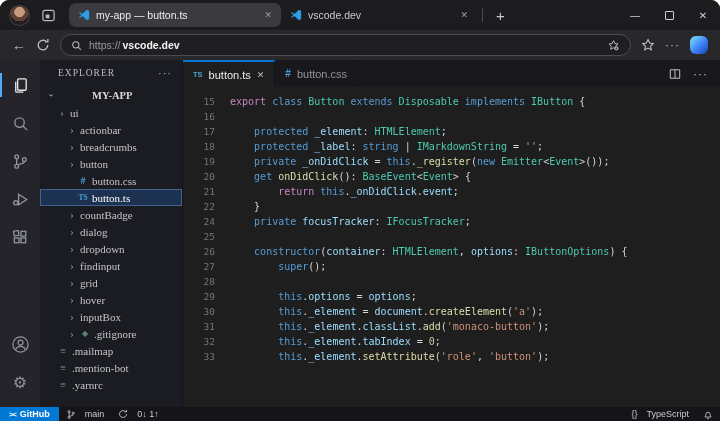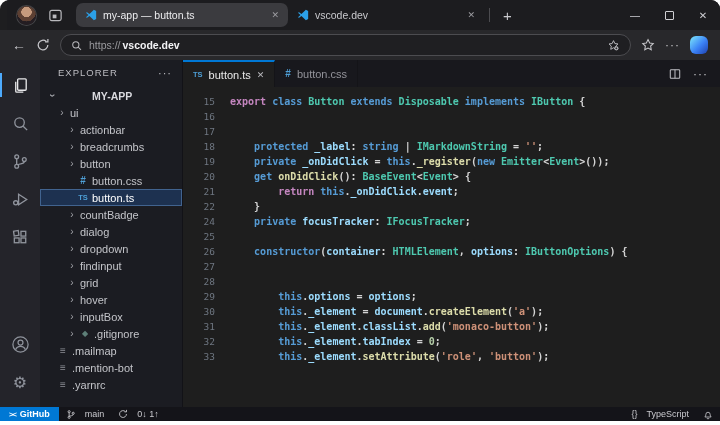--- a/index.html
+++ b/index.html
@@ -1,20 +1,20 @@
 <!DOCTYPE html>
 <html><head>
 <meta charset="utf-8">
 <style>
   * { margin:0; padding:0; box-sizing:border-box; }
   body { width:720px; height:425px; background:#ffffff; font-family:"Liberation Sans", sans-serif; overflow:hidden; }
   .browser-window { width:720px; height:421px; background:#1e1e20; border-radius:9px 9px 0 0; overflow:hidden; display:flex; flex-direction:column; }
 
   
-  .titlebar { height:30px; background:#1c1c1f; display:flex; align-items:center; padding-left:10px; flex:none;margin-left:7px; }
+  .titlebar { height:30px; background:#1c1c1f; display:flex; align-items:center; padding-left:10px; flex:none; }
   .avatar { width:19px; height:19px; border-radius:50%; flex:none;
             background:radial-gradient(circle at 50% 32%, #c69a7d 0 32%, #5d4033 33% 58%, #241d22 59%); box-shadow:0 0 0 1px #454548; }
   .ws-icon { width:26px; height:26px; display:flex; align-items:center; justify-content:center; color:#b9b9bd; margin-left:6px; flex:none; }
   .btabs { display:flex; align-items:center; height:100%; margin-left:8px; flex:1; min-width:0; }
   .btab { height:24px; display:flex; align-items:center; gap:6px; padding:0 9px; border-radius:7px; font-size:10.5px; color:#c9c9cd; }
   .btab.active { background:#3b3b3f; color:#ececee; width:212px; }
   .btab.inactive { width:196px; }
   .btab .btitle { flex:1; white-space:nowrap; overflow:hidden; }
   .btab .bclose { font-size:9px; color:#9c9ca1; flex:none; }
   .tab-sep { width:1px; height:14px; background:#4b4b4f; margin:0 5px; flex:none; }
@@ -37,21 +37,21 @@
 
   
   .vscode { flex:1; display:flex; min-height:0; background:#1e1e1e; }
   .activitybar { width:40px; background:#24242a; display:flex; flex-direction:column; align-items:center; padding:6px 0 6px 0; flex:none; }
   .act-item { width:40px; height:38px; display:flex; align-items:center; justify-content:center; color:#8f939c; position:relative; }
   .act-item.active { color:#e8e8ea; }
   .act-item.active::before { content:""; position:absolute; left:0; top:7px; bottom:7px; width:2px; background:#4daafc; }
   .act-spacer { flex:1; }
   .gear-glyph { font-size:16px; }
 
-  .sidebar { width:143px; background:#1b1c22; flex:none; display:flex; flex-direction:column; border-right:1px solid #121217; }
+  .sidebar { width:143px; background:#1b1c22; flex:none; display:flex; flex-direction:column; border-right:1px solid #121217;font-family:Liberation Serif, serif; }
   .sb-header { height:25px; display:flex; align-items:center; padding:0 10px 0 18px; color:#bcbcc2; font-size:9.5px; letter-spacing:1px; flex:none; }
   .sb-menu { margin-left:auto; color:#bcbcc2; font-size:11px; letter-spacing:1px; }
   .tree { flex:1; overflow:hidden; padding-top:2px; }
   .tree-row { height:17px; display:flex; align-items:center; font-size:11px; color:#c3c4c9; white-space:nowrap; }
   .tree-row.bold { font-weight:bold; color:#d9d9de; font-size:10.5px;gap:32px; }
   .tree-row.selected { background:#1d3150; box-shadow:inset 0 0 0 1px #41638f; color:#ffffff; }
   .tr-chev { width:12px; flex:none; color:#9fa0a6; font-size:10px; display:flex; justify-content:center; }
   .tr-chev.down { transform:rotate(90deg); }
   .tr-icon { width:14px; flex:none; font-size:9px; display:flex; justify-content:center; align-items:center; }
   .tr-icon.css { color:#4f9fd6; font-weight:bold; font-size:10px; }
@@ -66,21 +66,21 @@
   .etab.active { background:#1e1e1e; color:#eaeaea; border-top:2px solid #0078d4; border-right:1px solid #141418; }
   .etab.inactive { color:#93939a; border-right:1px solid #141418; }
   .etab-ticon { font-size:7.5px; font-weight:bold; color:#4d9fd6; }
   .etab-cicon { font-size:10px; font-weight:bold; color:#4f9fd6; }
   .etab-close { font-size:9px; color:#b9b9bd; }
   .tab-actions { margin-left:auto; display:flex; align-items:center; gap:12px; padding-right:12px; color:#bfbfc4; }
 
   .code { flex:1; padding-top:7px; font-family:"DejaVu Sans Mono", monospace; font-size:10px; overflow:hidden; }
   .code-line { display:flex; height:15px; line-height:15px; }
   .code-line .ln { width:32px; flex:none; text-align:right; color:#6e7681; padding-right:0; font-size:9.5px; }
-  .code-line .lc { white-space:pre; padding-left:15px;font-weight:bold; }
+  .code-line .lc { white-space:pre; padding-left:15px; }
 
   .statusbar { height:14px; background:#141419; display:flex; align-items:center; font-size:9px; color:#c9c9ce; flex:none; }
   .sb-remote { height:100%; background:#0078d4; color:#ffffff; display:flex; align-items:center; gap:4px; padding:0 9px; font-weight:bold; }
   .remote-glyph { font-size:7.5px; font-weight:bold; letter-spacing:-1px; }
   .sb-item { display:flex; align-items:center; gap:9px; padding:0 7px; height:100%; }
   .sb-right { margin-left:auto; display:flex; align-items:center; height:100%; }
   svg { display:block; }
 </style>
 <style>.tok-kw{color:#569cd6}.tok-ctl{color:#c586c0}.tok-type{color:#4ec9b0}.tok-var{color:#9cdcfe}.tok-fn{color:#dcdcaa}.tok-str{color:#ce9178}.tok-num{color:#b5cea8}.tok-pun{color:#d4d4d4}</style></head>
 <body>
@@ -316,20 +316,21 @@
       <div class="code">
           <div class="code-line">
             <span class="ln">15</span>
             <span class="lc"><span class="tok-ctl">export </span><span class="tok-kw">class </span><span class="tok-type">Button </span><span class="tok-kw">extends </span><span class="tok-type">Disposable </span><span class="tok-kw">implements </span><span class="tok-type">IButton </span><span class="tok-pun">{</span></span>
           </div>
           <div class="code-line">
             <span class="ln">16</span>
           </div>
           <div class="code-line">
             <span class="ln">17</span>
+            <span class="lc"><span class="tok-pun">    </span><span class="tok-kw">protected </span><span class="tok-var">_element</span><span class="tok-pun">: </span><span class="tok-type">HTMLElement</span><span class="tok-pun">;</span></span>
           </div>
           <div class="code-line">
             <span class="ln">18</span>
             <span class="lc"><span class="tok-pun">    </span><span class="tok-kw">protected </span><span class="tok-var">_label</span><span class="tok-pun">: </span><span class="tok-kw">string</span><span class="tok-pun"> | </span><span class="tok-type">IMarkdownString</span><span class="tok-pun"> = </span><span class="tok-str">''</span><span class="tok-pun">;</span></span>
           </div>
           <div class="code-line">
             <span class="ln">19</span>
             <span class="lc"><span class="tok-pun">    </span><span class="tok-kw">private </span><span class="tok-var">_onDidClick</span><span class="tok-pun"> = </span><span class="tok-kw">this</span><span class="tok-pun">.</span><span class="tok-fn">_register</span><span class="tok-pun">(</span><span class="tok-kw">new </span><span class="tok-type">Emitter</span><span class="tok-pun">&lt;</span><span class="tok-type">Event</span><span class="tok-pun">&gt;</span><span class="tok-pun">());</span></span>
           </div>
           <div class="code-line">
@@ -351,20 +352,21 @@
           <div class="code-line">
             <span class="ln">25</span>
             <span class="lc"></span>
           </div>
           <div class="code-line">
             <span class="ln">26</span>
             <span class="lc"><span class="tok-pun">    </span><span class="tok-kw">constructor</span><span class="tok-pun">(</span><span class="tok-var">container</span><span class="tok-pun">: </span><span class="tok-type">HTMLElement</span><span class="tok-pun">, </span><span class="tok-var">options</span><span class="tok-pun">: </span><span class="tok-type">IButtonOptions</span><span class="tok-pun">) {</span></span>
           </div>
           <div class="code-line">
             <span class="ln">27</span>
+            <span class="lc"><span class="tok-pun">        </span><span class="tok-kw">super</span><span class="tok-pun">();</span></span>
           </div>
           <div class="code-line">
             <span class="ln">28</span>
             <span class="lc"></span>
           </div>
           <div class="code-line">
             <span class="ln">29</span>
             <span class="lc"><span class="tok-pun">        </span><span class="tok-kw">this</span><span class="tok-pun">.</span><span class="tok-var">options</span><span class="tok-pun"> = </span><span class="tok-var">options</span><span class="tok-pun">;</span></span>
           </div>
           <div class="code-line">

